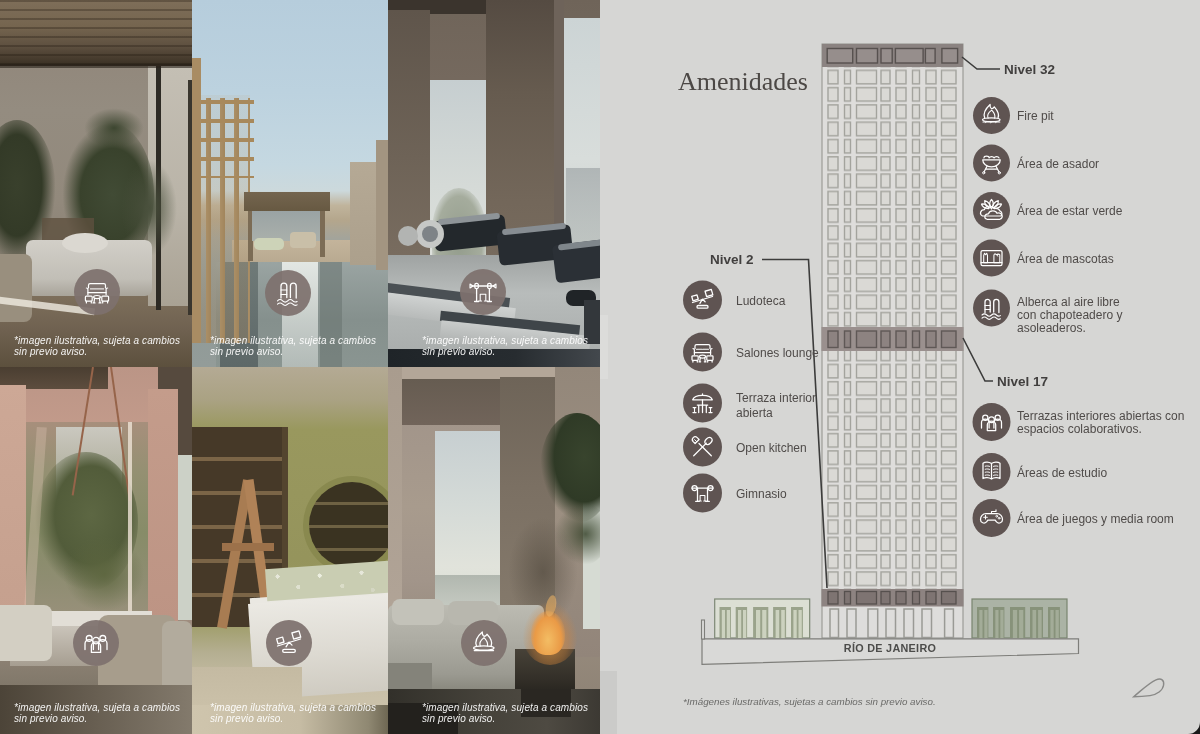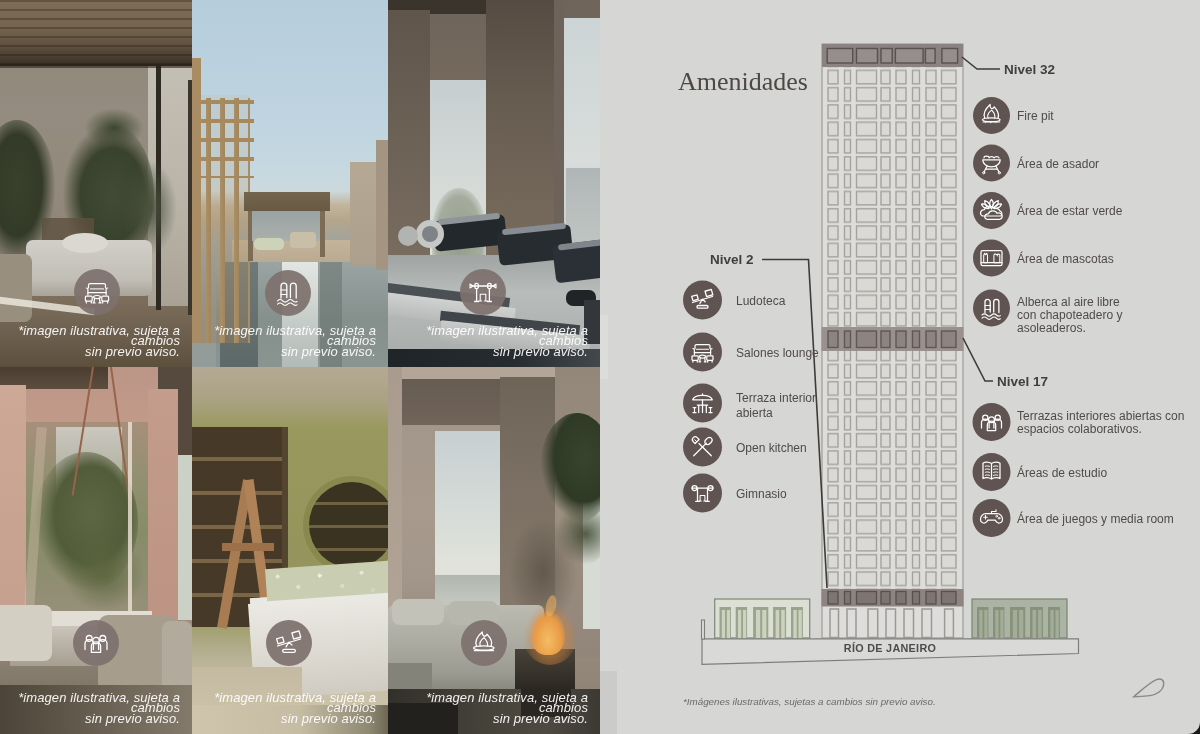--- a/index.html
+++ b/index.html
@@ -1,20 +1,20 @@
 <!DOCTYPE html>
 <html><head>
 <meta charset="utf-8">
 <style>
   html,body{margin:0;padding:0;}
   body{width:1200px;height:734px;overflow:hidden;position:relative;
        font-family:"Liberation Sans", sans-serif;background:#d6d6d4;}
   .photo{position:absolute;overflow:hidden;}
-  .cap{position:absolute;right:12px;bottom:10px;text-align:right;
-       font-style:italic;font-size:13px;line-height:10.5px;
+  .cap{position:absolute;right:12px;bottom:10px;text-align:left;
+       font-style:italic;font-size:10px;line-height:10.5px;
        color:rgba(255,255,255,0.93);letter-spacing:0.1px;}
   .badge{position:absolute;width:46px;height:46px;border-radius:50%;
          background:rgba(126,113,110,0.93);}
   .badge svg{position:absolute;left:0;top:0;}
   .abs{position:absolute;}
 </style>
 </head>
 <body>
 
 <div class="photo" id="p1" style="left:0;top:0;width:192px;height:367px;

